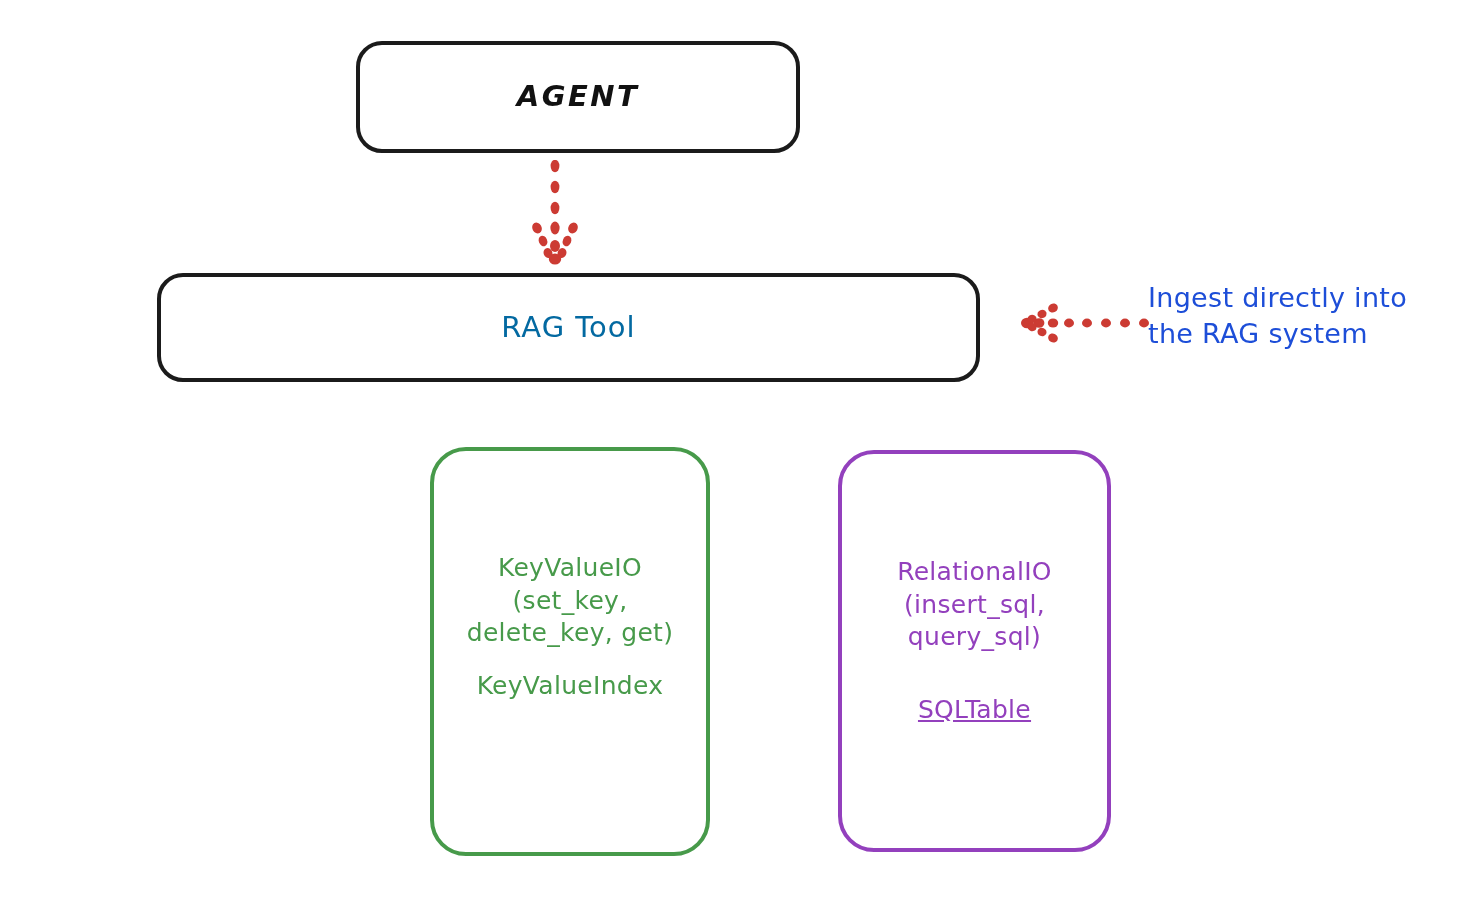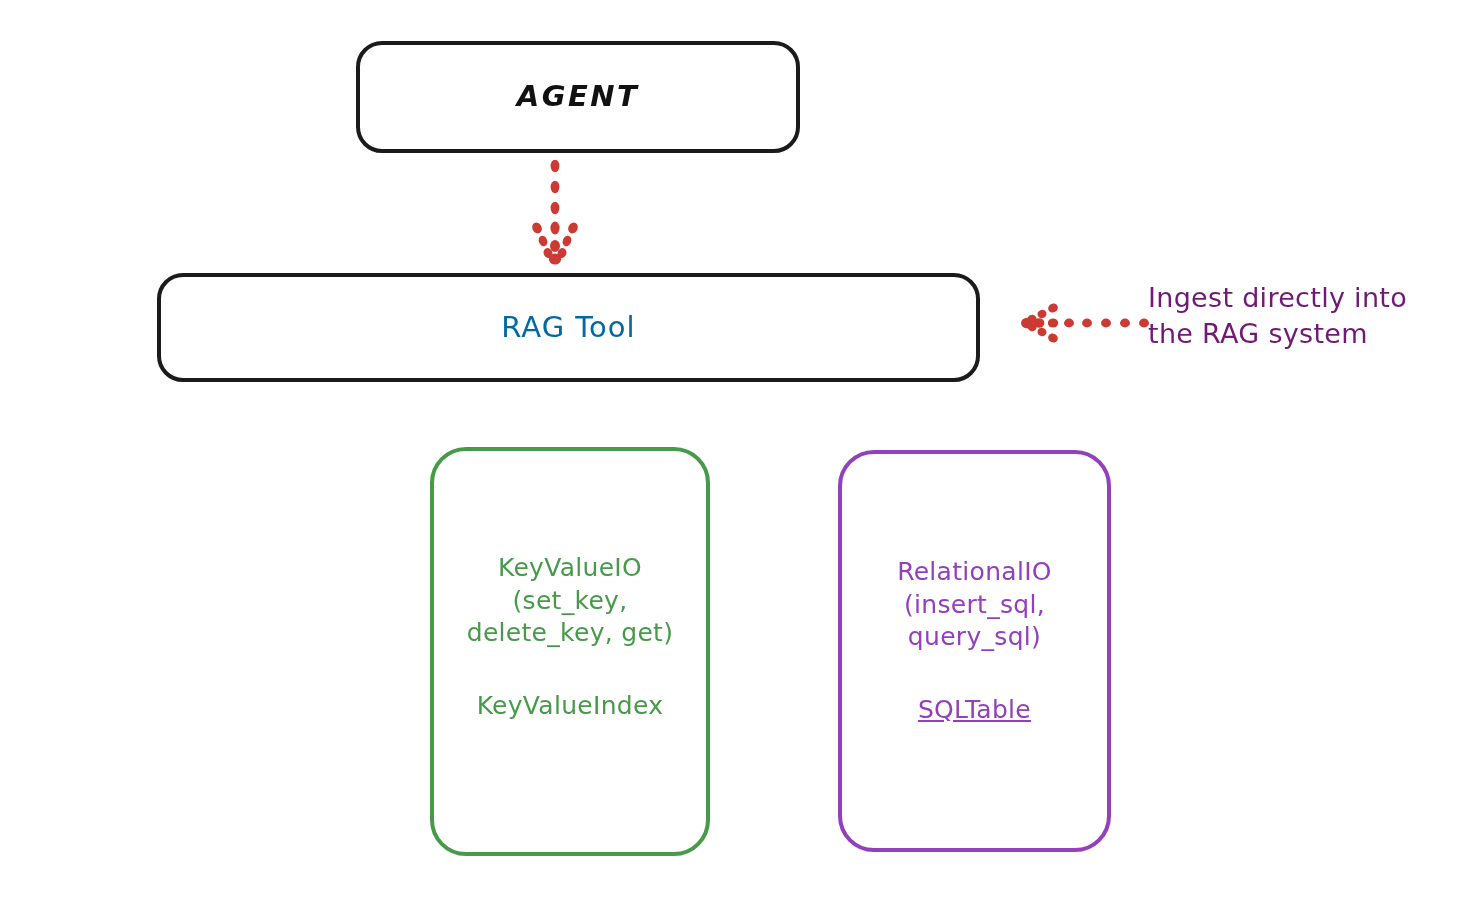--- a/index.html
+++ b/index.html
@@ -102,21 +102,21 @@
 
   .box-keyvalueio {
     left: 430px;
     top: 447px;
     width: 280px;
     height: 409px;
     border-color: #479a4a;
     color: #479a4a;
   }
   .box-keyvalueio .api-label   { margin-top: 101px; }
-  .box-keyvalueio .index-label { margin-top: 40px; }
+  .box-keyvalueio .index-label { margin-top: 20px; }
 
   .box-relationalio {
     left: 790px;
     top: 450px;
     width: 273px;
     height: 402px;
     border-color: #9340bd;
     color: #9340bd;
     margin-left: 48px;
   }
@@ -139,21 +139,21 @@
     width: 140px;
     height: 56px;
   }
 
   
   .annotation {
     position: absolute;
     left: 1148px;
     top: 280px;
     width: 330px;
-    color: #701a75;
+    color: #1d4ed8;
     font-family: "DejaVu Sans", sans-serif;
     font-size: 27px;
     line-height: 1.32;
     letter-spacing: 0.3px;
     white-space: pre-line;
     text-align: left;
   }
 </style>
 </head>
 <body>

